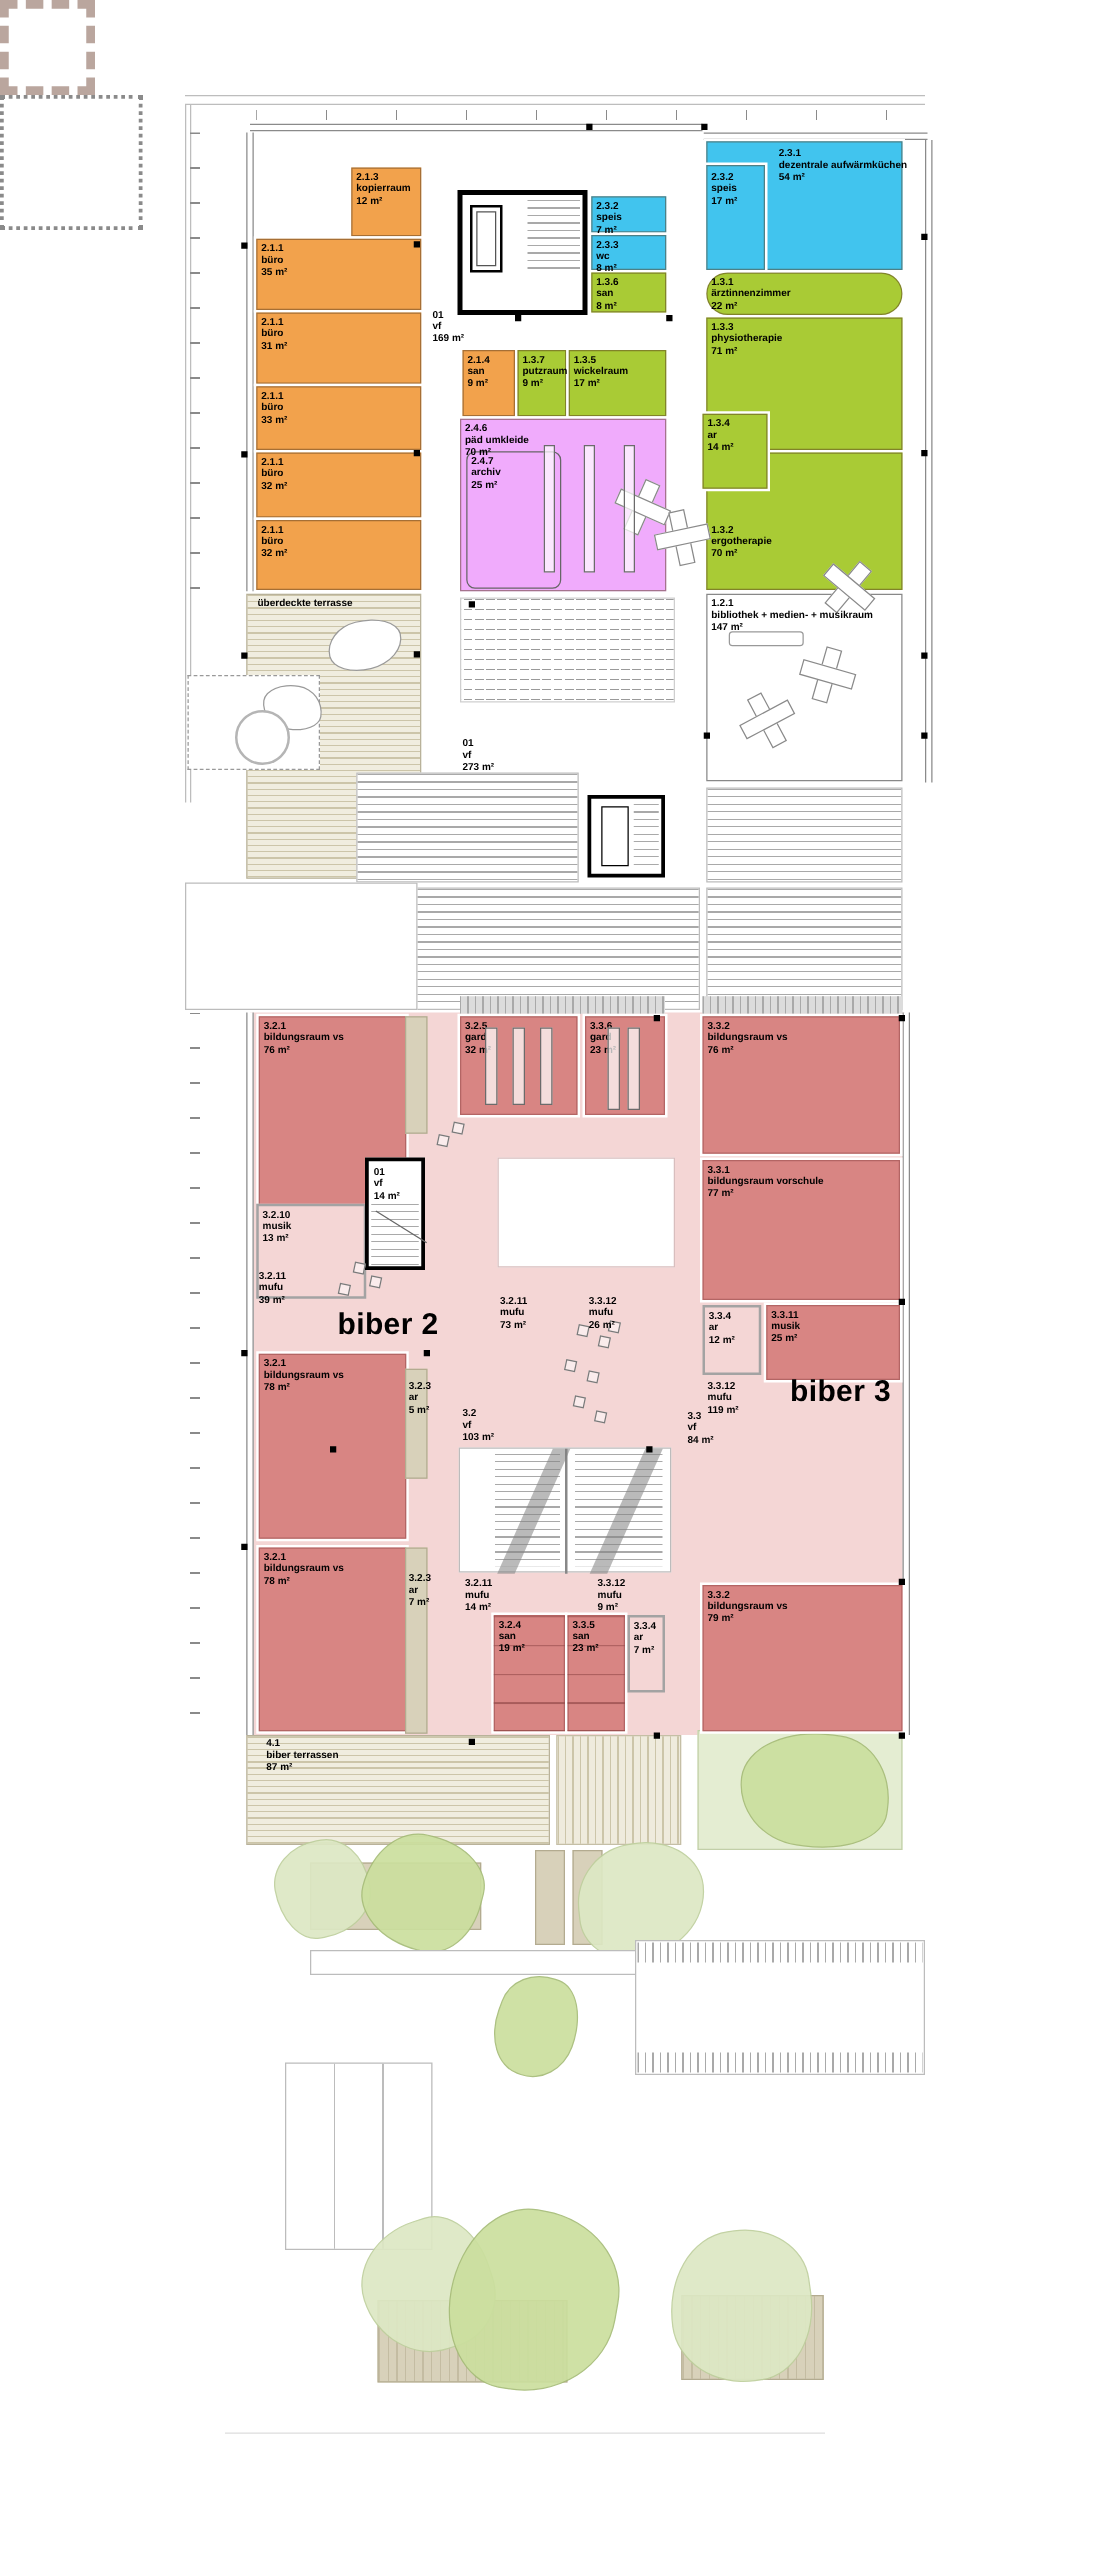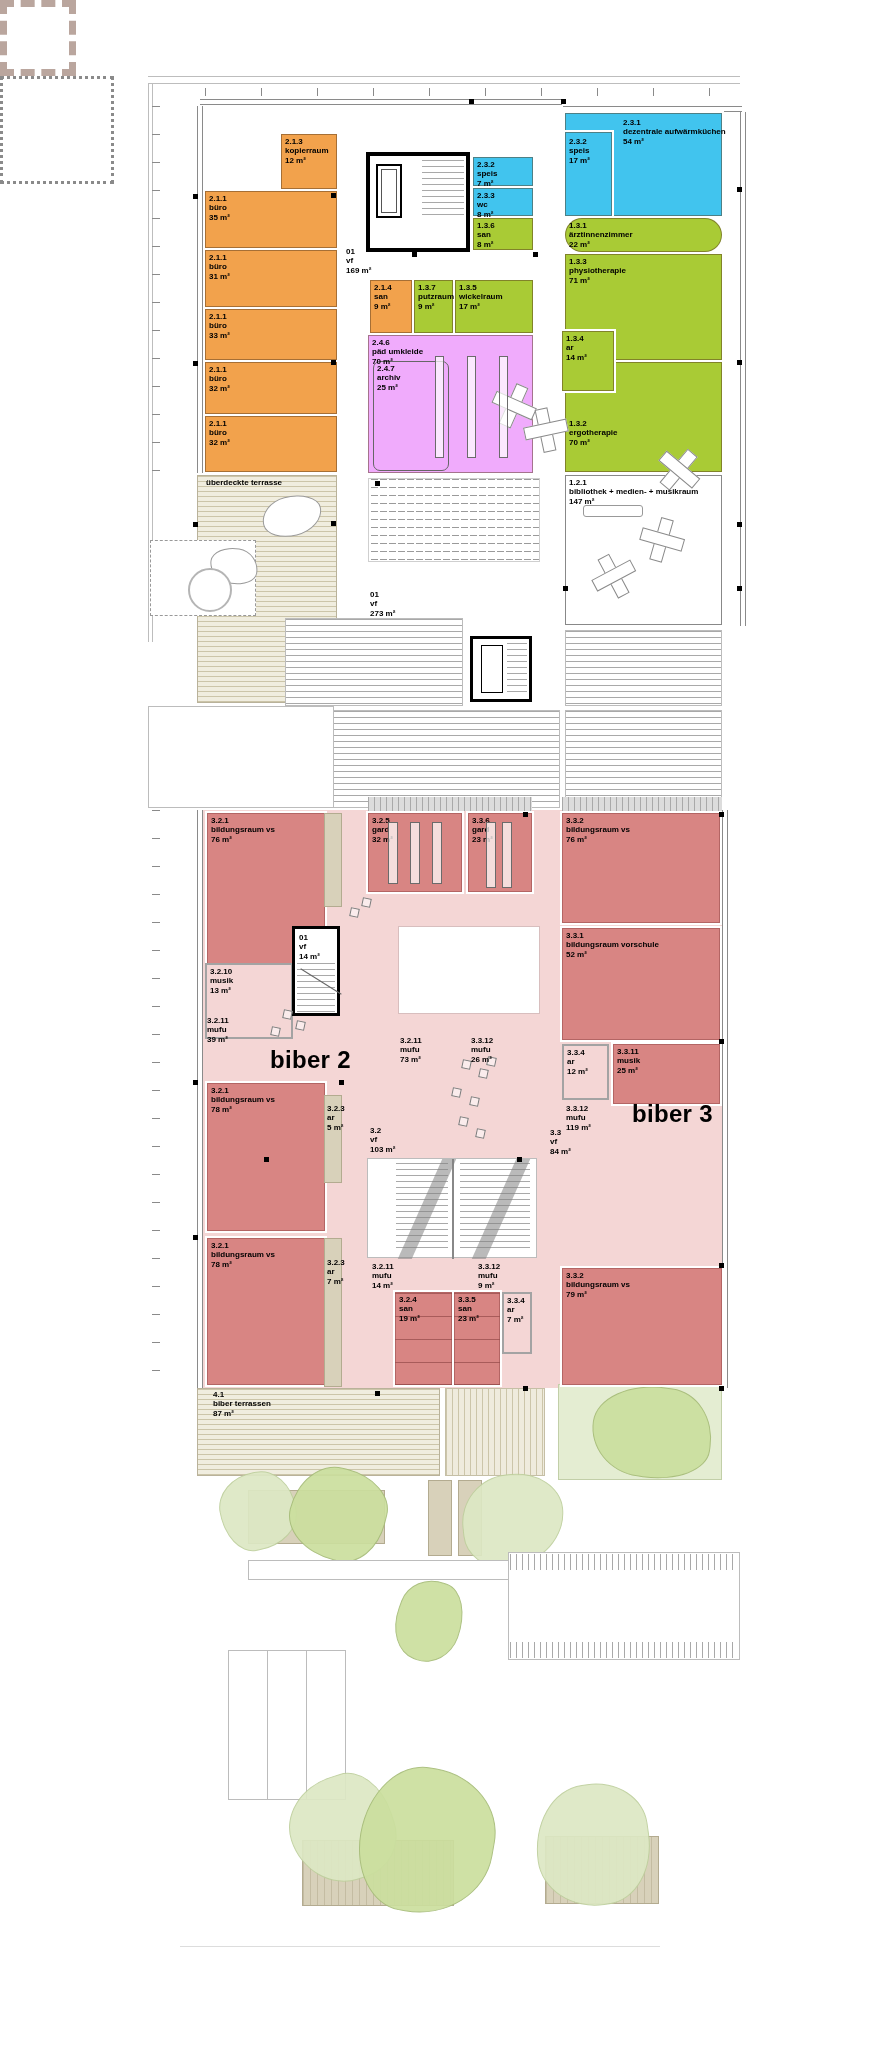--- a/index.html
+++ b/index.html
@@ -290,21 +290,21 @@
         <div class="rlabel" style="left: 3px; top: 2px;">
           <span>3.3.2</span>
           <span>bildungsraum vs</span>
           <span>76 m²</span>
         </div>
       </div>
       <div class="room pinkb" style="left: 562px; top: 928px; width: 158px; height: 112px; background-color: rgb(216, 133, 131);">
         <div class="rlabel" style="left: 3px; top: 2px;">
           <span>3.3.1</span>
           <span>bildungsraum vorschule</span>
-          <span>52 m²</span>
+          <span>77 m²</span>
         </div>
       </div>
       <div class="room zone" style="left: 205px; top: 963px; width: 88px; height: 76px; background-color: rgb(244, 214, 213);">
         <div class="rlabel" style="left: 3px; top: 2px;">
           <span>3.2.10</span>
           <span>musik</span>
           <span>13 m²</span>
         </div>
       </div>
       <div class="room zone" style="left: 562px; top: 1044px; width: 47px; height: 56px; background-color: rgb(244, 214, 213);">

